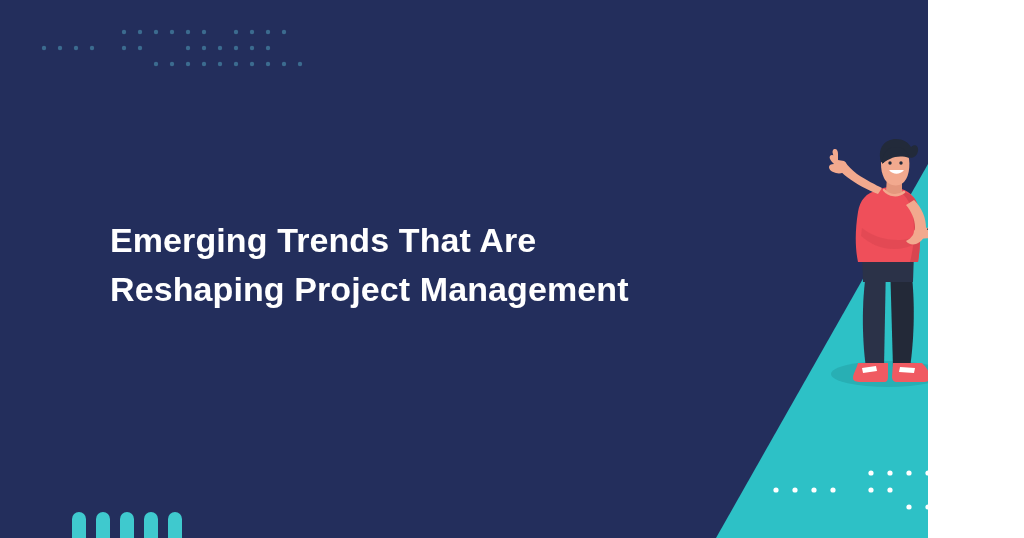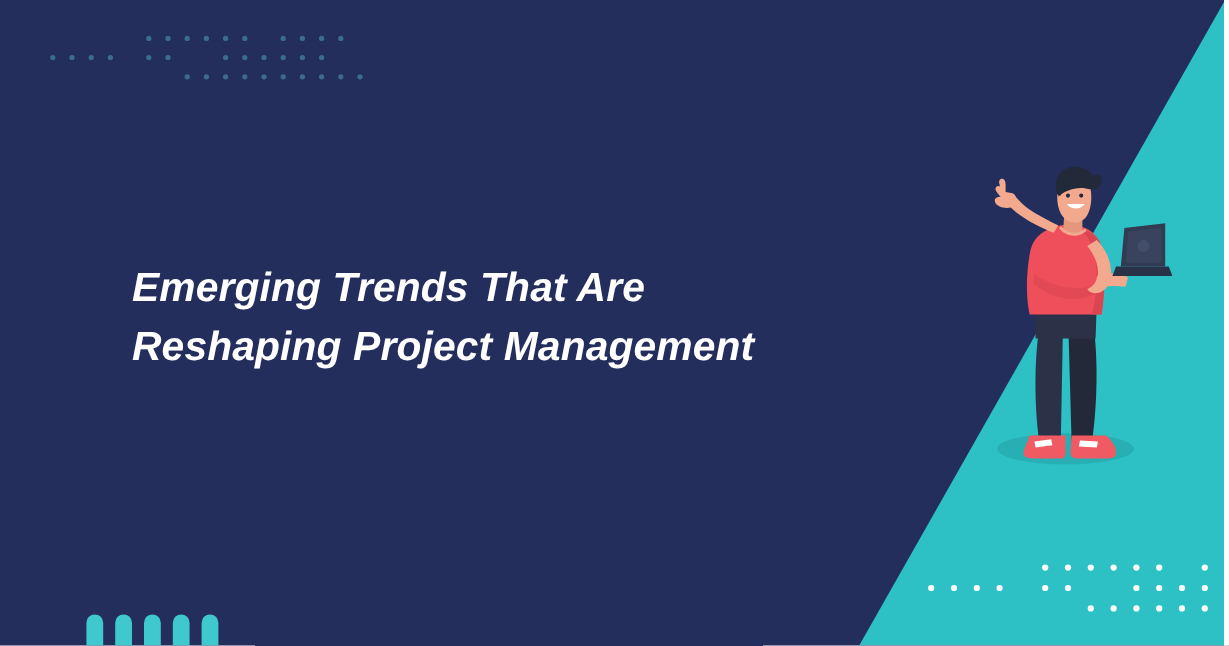--- a/index.html
+++ b/index.html
@@ -2,26 +2,25 @@
 <html><head>
 <meta charset="utf-8">
 <style>
   html, body {
     margin: 0;
     padding: 0;
     background: #ffffff;
   }
   #banner {
     position: relative;
-    width: 1020px;
+    width: 928px;
     height: 538px;
     overflow: hidden;
     background: #232E5C;
     font-family: "Liberation Sans", sans-serif;
-    font-style: italic;
   }
   #bg-svg, #art-svg {
     position: absolute;
     top: 0;
     left: 0;
     width: 1024px;
     height: 538px;
     display: block;
   }
   #headline {

